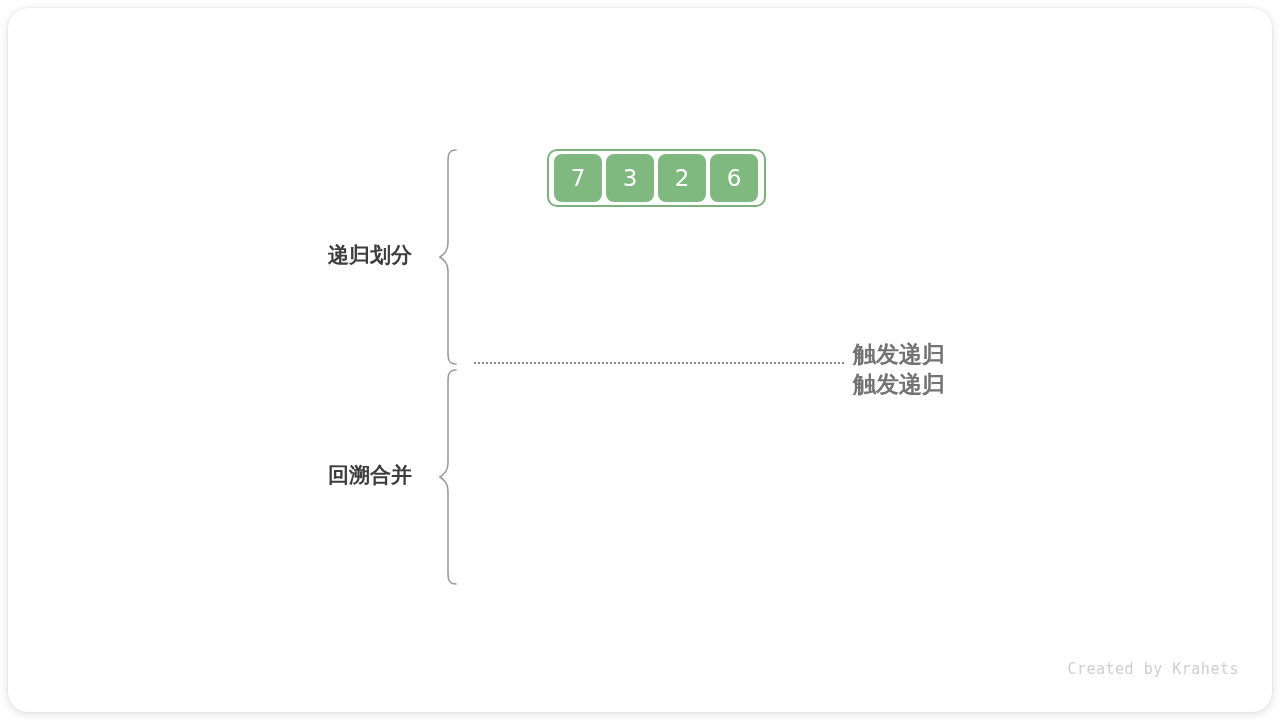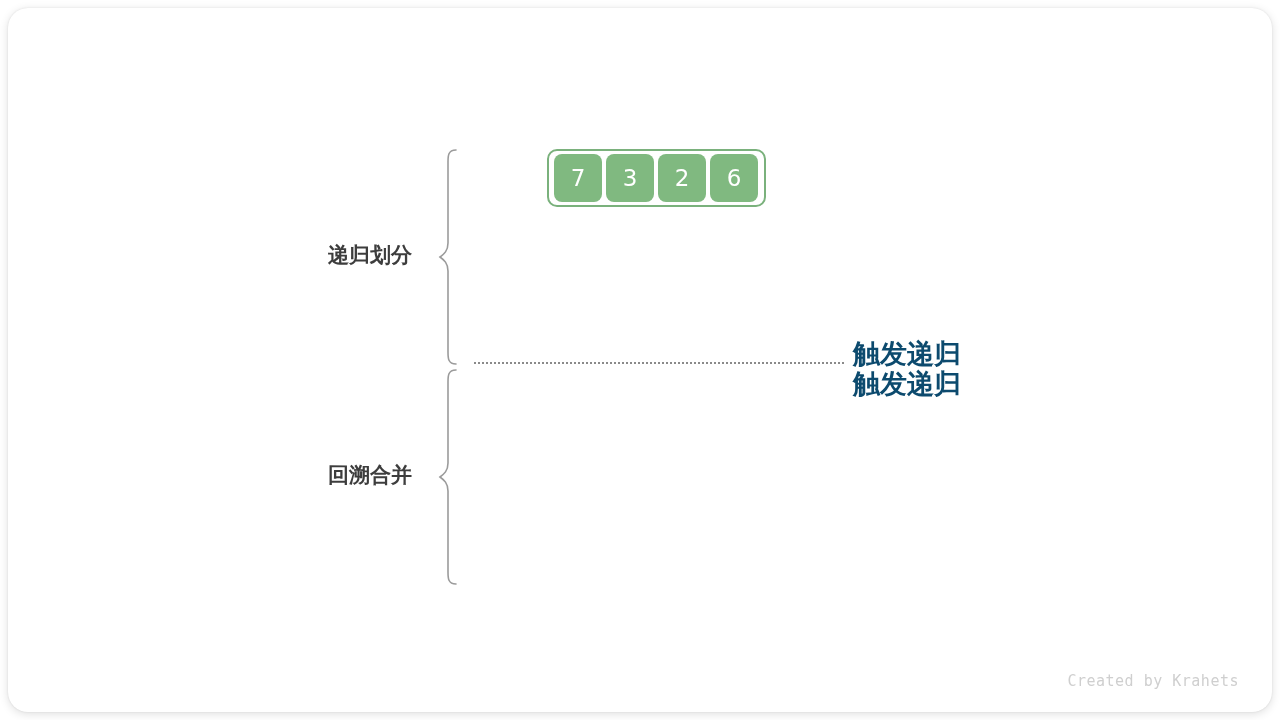--- a/index.html
+++ b/index.html
@@ -96,33 +96,33 @@
     width: 370px;
     height: 0;
     border-top: 2px dotted #8a8a8a;
   }
 
   
   .note {
     position: absolute;
     left: 845px;
     top: 331px;
-    color: #0c4a6e;
-    font-size: 27px;
+    color: #737373;
+    font-size: 23px;
     font-weight: bold;
     font-family: "DejaVu Sans", "Liberation Sans", sans-serif;
     line-height: 30px;
     white-space: nowrap;
   }
 
   
   .credit {
     position: absolute;
     right: 33px;
-    bottom: 22px;
+    bottom: 34px;
     color: #cfcfcf;
     font-size: 15px;
     letter-spacing: 0.5px;
     font-family: "DejaVu Sans Mono", "Liberation Mono", monospace;
     white-space: nowrap;
   }
 </style>
 </head>
 <body>
 

